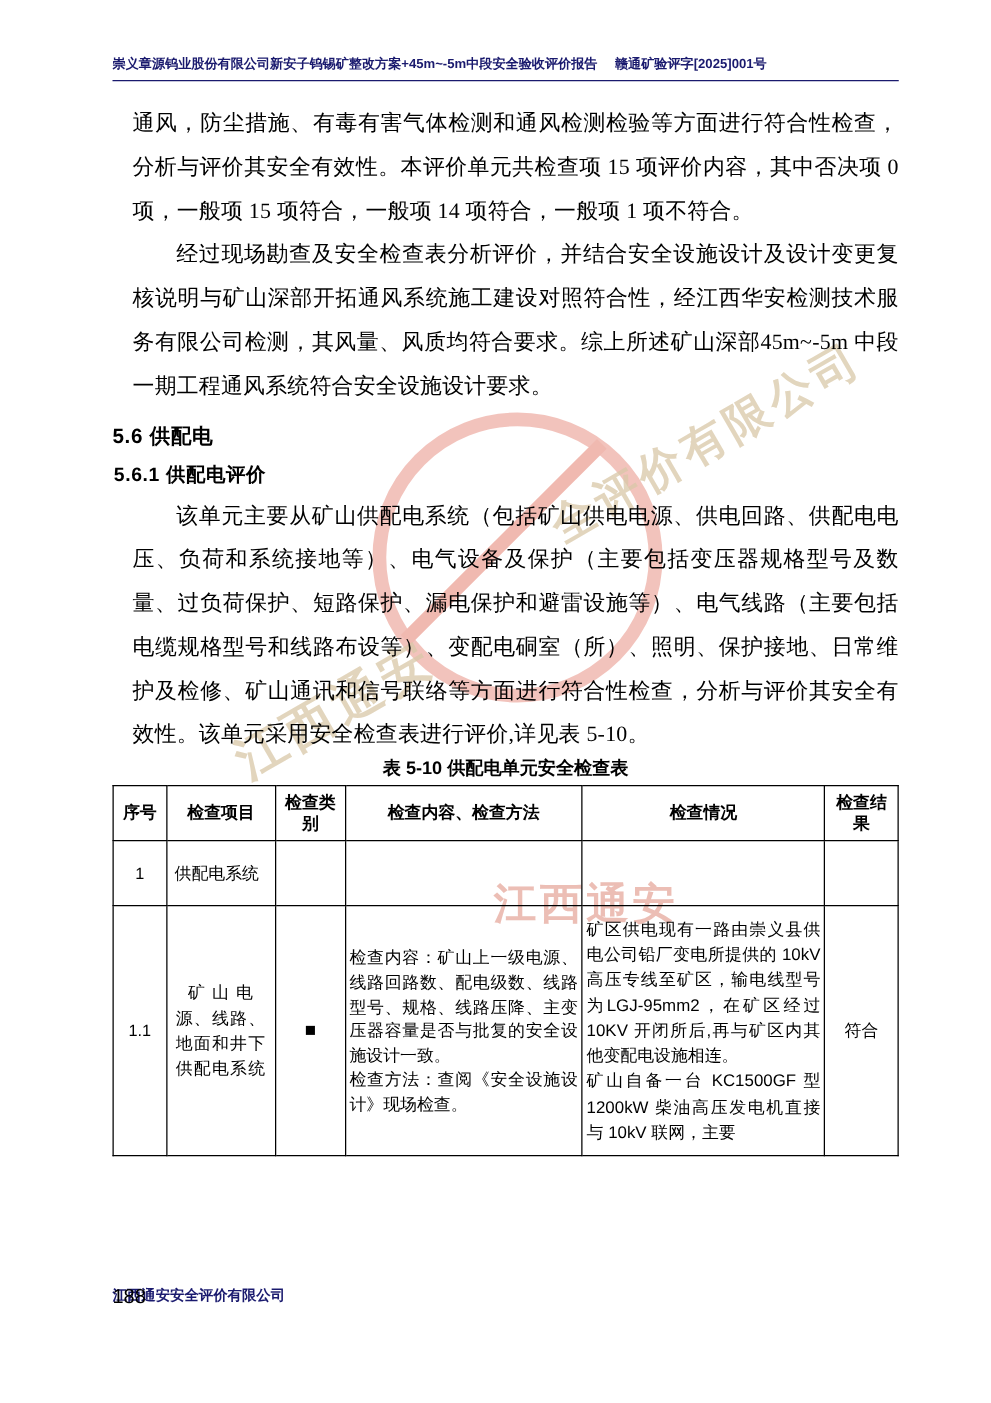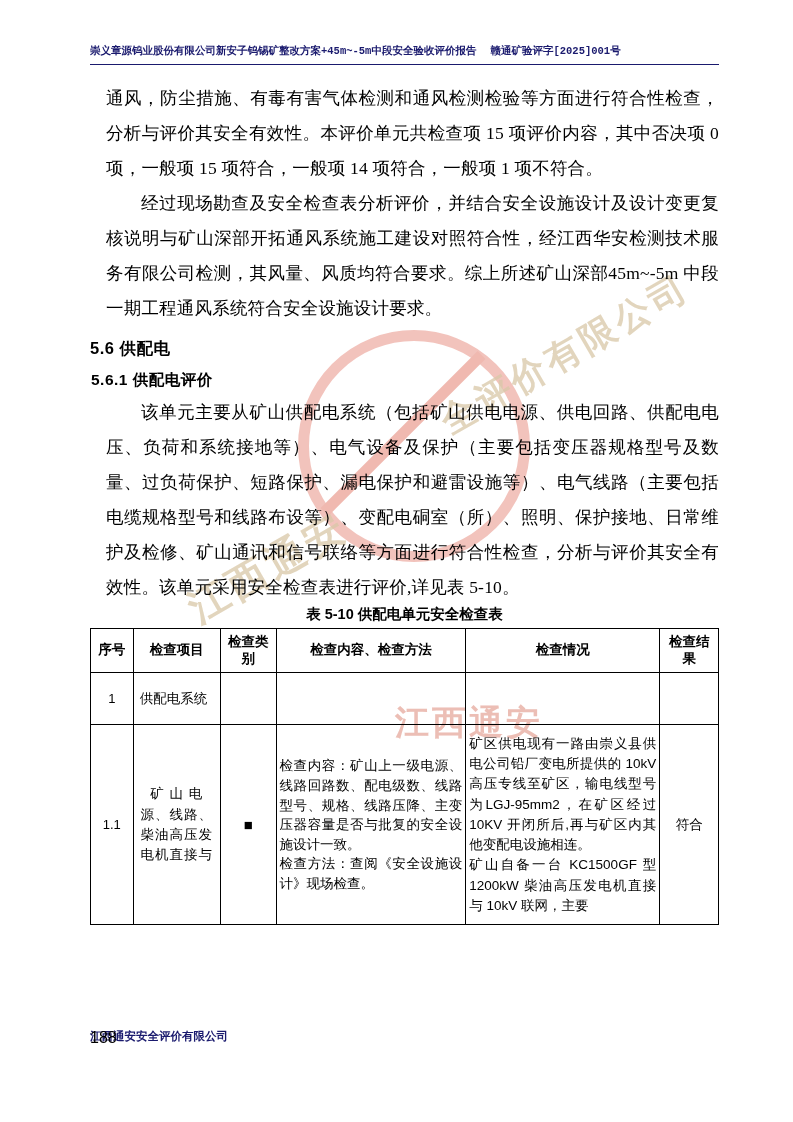--- a/index.html
+++ b/index.html
@@ -88,21 +88,21 @@
     color: #eab8ae;
     transform: rotate(0deg);
     opacity: 0.9;
   }
   .content {
     position: relative;
     z-index: 2;
   }
   
   .hdr {
-    font-family: Liberation Mono, monospace;
+    font-family: Liberation Sans, sans-serif;
     font-size: 10.5px;
     color: #1a1a6e;
     font-weight: bold;
     line-height: 1.4;
     padding-bottom: 5px;
     white-space: nowrap;
   }
   .hdr .right {
     margin-left: 14px;
   }
@@ -239,21 +239,21 @@
         <tr style="height:52px">
           <td class="c-seq">1</td>
           <td class="c-item" style="text-align:left;padding-left:6px;letter-spacing:0">供配电系统</td>
           <td class="c-cat"></td>
           <td class="c-content"></td>
           <td class="c-sit"></td>
           <td class="c-res"></td>
         </tr>
         <tr style="height:200px">
           <td class="c-seq">1.1</td>
-          <td class="c-item">矿 山 电源、线路、柴油高压发电机直接与</td>
+          <td class="c-item">矿 山 电源、线路、地面和井下供配电系统</td>
           <td class="c-cat"><span class="sq">■</span></td>
           <td class="c-content" style="white-space:pre-line">检查内容：矿山上一级电源、线路回路数、配电级数、线路型号、规格、线路压降、主变压器容量是否与批复的安全设施设计一致。
 检查方法：查阅《安全设施设计》现场检查。</td>
           <td class="c-sit" style="white-space:pre-line">矿区供电现有一路由崇义县供电公司铅厂变电所提供的 10kV 高压专线至矿区，输电线型号为LGJ-95mm2，在矿区经过 10KV 开闭所后,再与矿区内其他变配电设施相连。
 矿山自备一台 KC1500GF 型 1200kW 柴油高压发电机直接与 10kV 联网，主要</td>
           <td class="c-res">符合</td>
         </tr>
       </tbody>
     </table>
 

